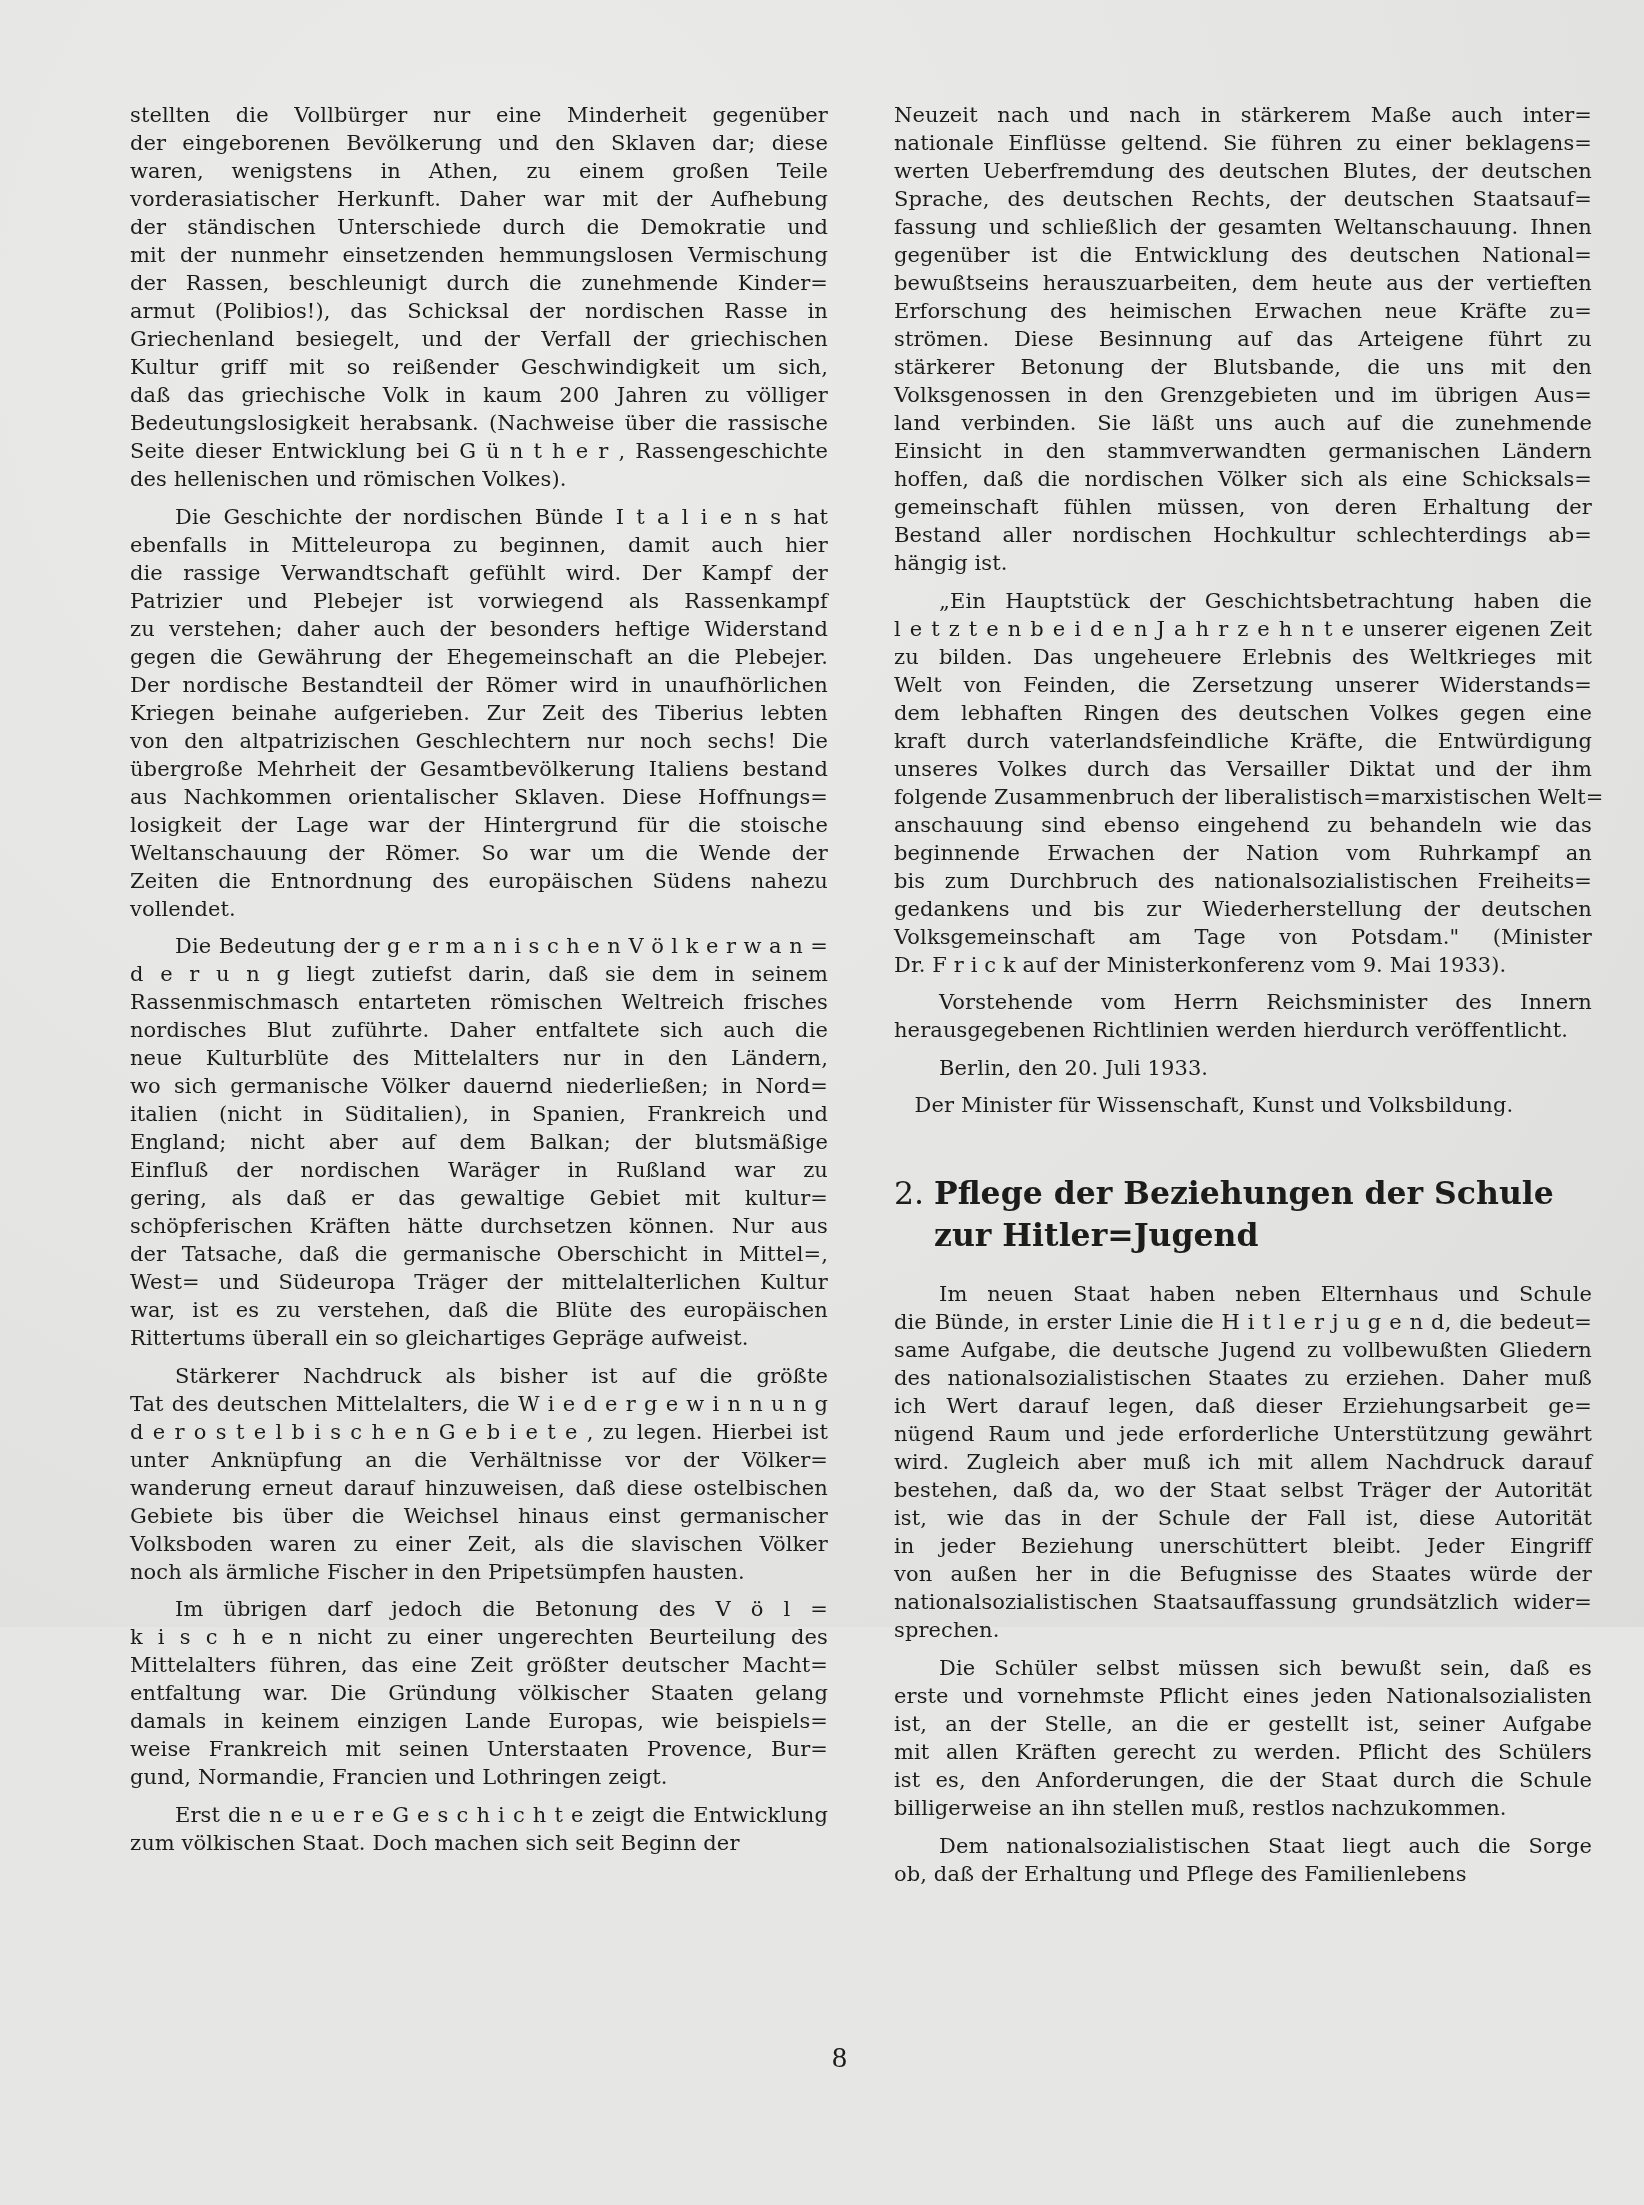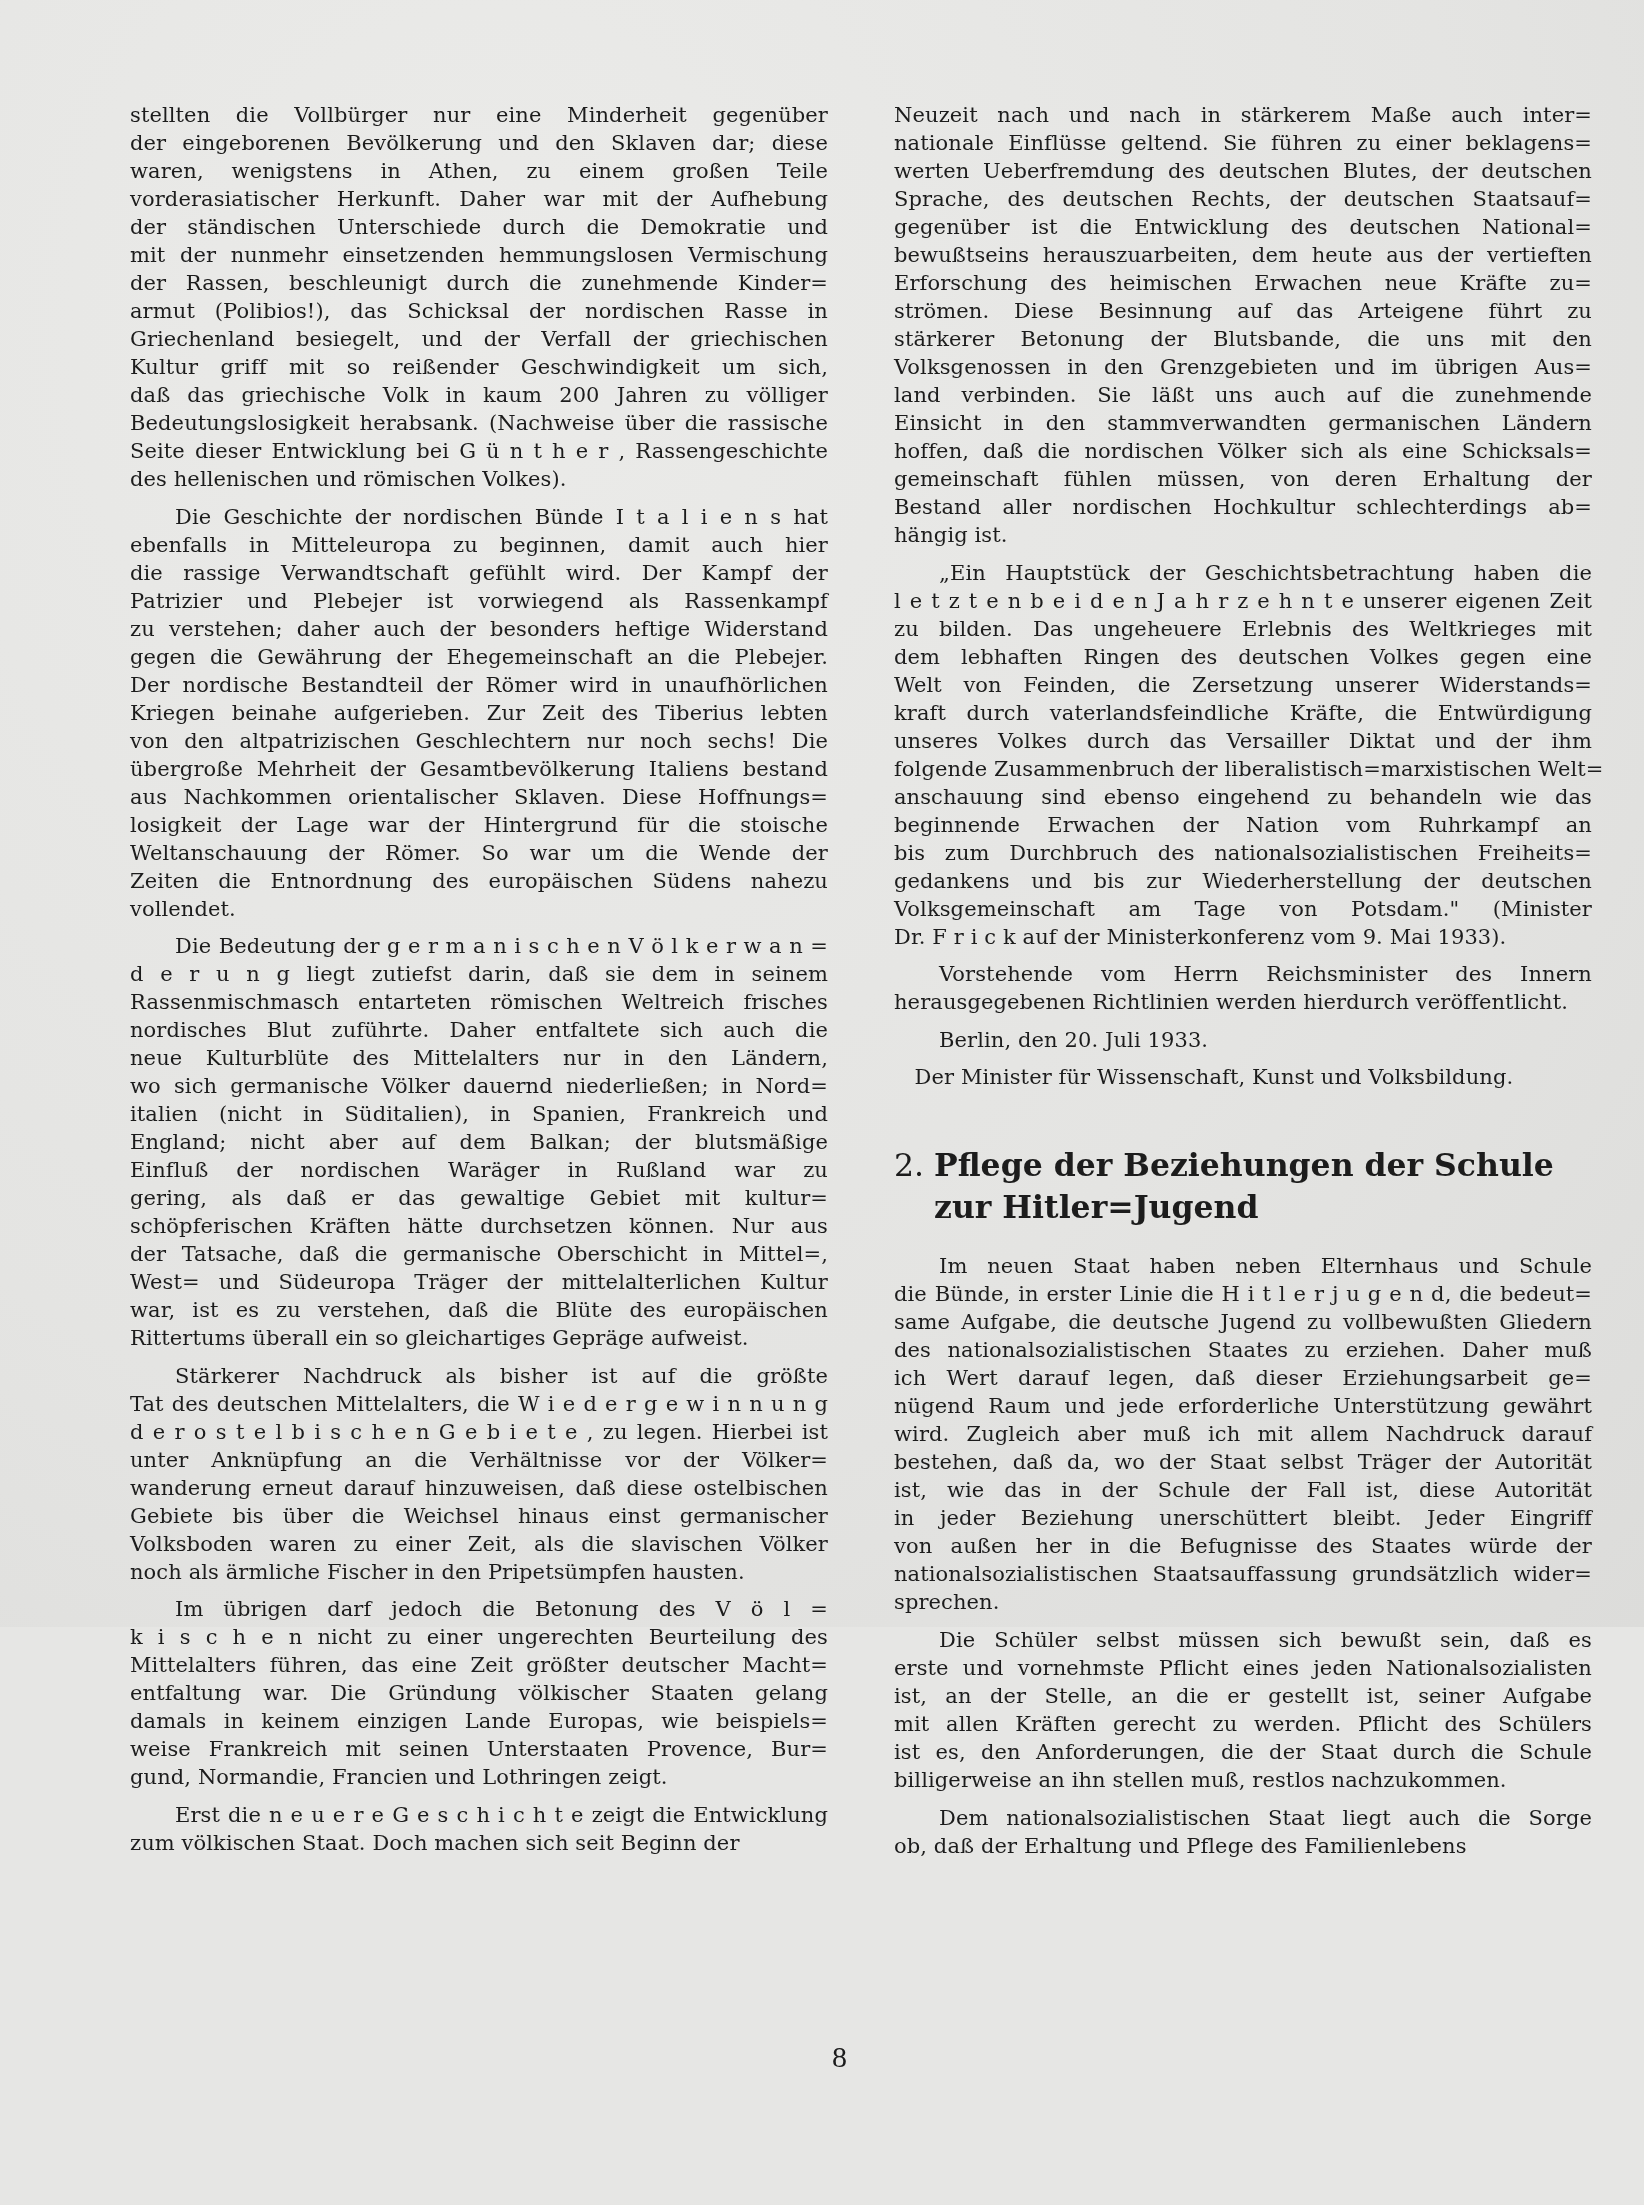--- a/index.html
+++ b/index.html
@@ -130,39 +130,40 @@
       </div>
     </div>
 
   <div class="column col-right">
     <div id="right-top">
         <div class="para">
           <span class="line">Neuzeit nach und nach in stärkerem Maße auch inter=</span>
           <span class="line">nationale Einflüsse geltend. Sie führen zu einer beklagens=</span>
           <span class="line">werten Ueberfremdung des deutschen Blutes, der deutschen</span>
           <span class="line">Sprache, des deutschen Rechts, der deutschen Staatsauf=</span>
+          <span class="line">fassung und schließlich der gesamten Weltanschauung. Ihnen</span>
           <span class="line">gegenüber ist die Entwicklung des deutschen National=</span>
           <span class="line">bewußtseins herauszuarbeiten, dem heute aus der vertieften</span>
           <span class="line">Erforschung des heimischen Erwachen neue Kräfte zu=</span>
           <span class="line">strömen. Diese Besinnung auf das Arteigene führt zu</span>
           <span class="line">stärkerer Betonung der Blutsbande, die uns mit den</span>
           <span class="line">Volksgenossen in den Grenzgebieten und im übrigen Aus=</span>
           <span class="line">land verbinden. Sie läßt uns auch auf die zunehmende</span>
           <span class="line">Einsicht in den stammverwandten germanischen Ländern</span>
           <span class="line">hoffen, daß die nordischen Völker sich als eine Schicksals=</span>
           <span class="line">gemeinschaft fühlen müssen, von deren Erhaltung der</span>
           <span class="line">Bestand aller nordischen Hochkultur schlechterdings ab=</span>
           <span class="line last">hängig ist.</span>
         </div>
         <div class="para">
           <span class="line indent">„Ein Hauptstück der Geschichtsbetrachtung haben die</span>
           <span class="line">l e t z t e n b e i d e n J a h r z e h n t e unserer eigenen Zeit</span>
           <span class="line">zu bilden. Das ungeheuere Erlebnis des Weltkrieges mit</span>
+          <span class="line">Welt von Feinden, die Zersetzung unserer Widerstands=</span>
           <span class="line">dem lebhaften Ringen des deutschen Volkes gegen eine</span>
-          <span class="line">Welt von Feinden, die Zersetzung unserer Widerstands=</span>
           <span class="line">kraft durch vaterlandsfeindliche Kräfte, die Entwürdigung</span>
           <span class="line">unseres Volkes durch das Versailler Diktat und der ihm</span>
           <span class="line">folgende Zusammenbruch der liberalistisch=marxistischen Welt=</span>
           <span class="line">anschauung sind ebenso eingehend zu behandeln wie das</span>
           <span class="line">beginnende Erwachen der Nation vom Ruhrkampf an</span>
           <span class="line">bis zum Durchbruch des nationalsozialistischen Freiheits=</span>
           <span class="line">gedankens und bis zur Wiederherstellung der deutschen</span>
           <span class="line">Volksgemeinschaft am Tage von Potsdam." (Minister</span>
           <span class="line last">Dr. F r i c k auf der Ministerkonferenz vom 9. Mai 1933).</span>
         </div>

